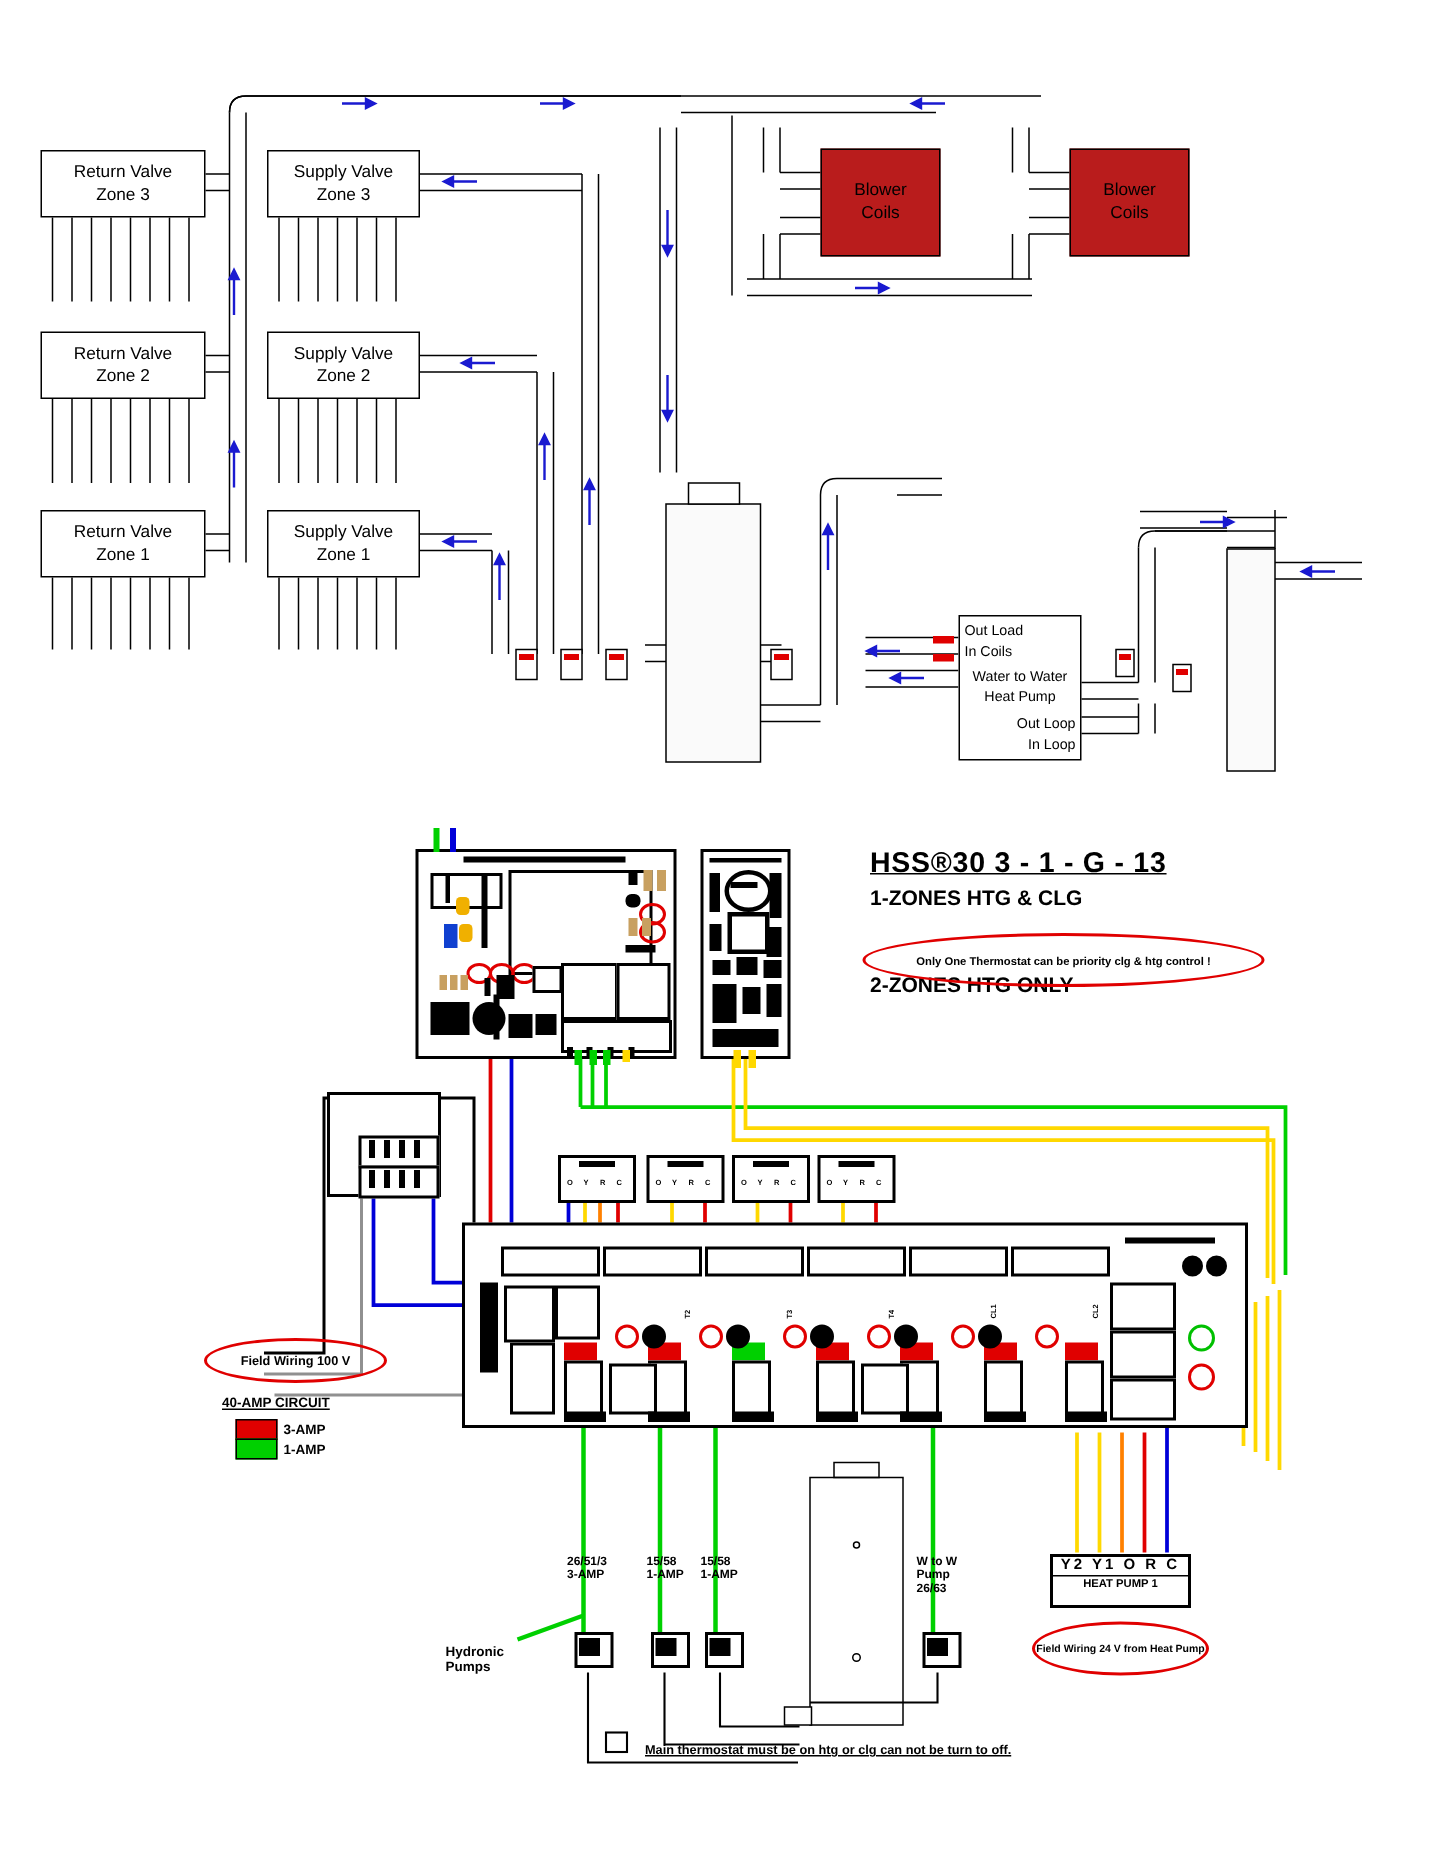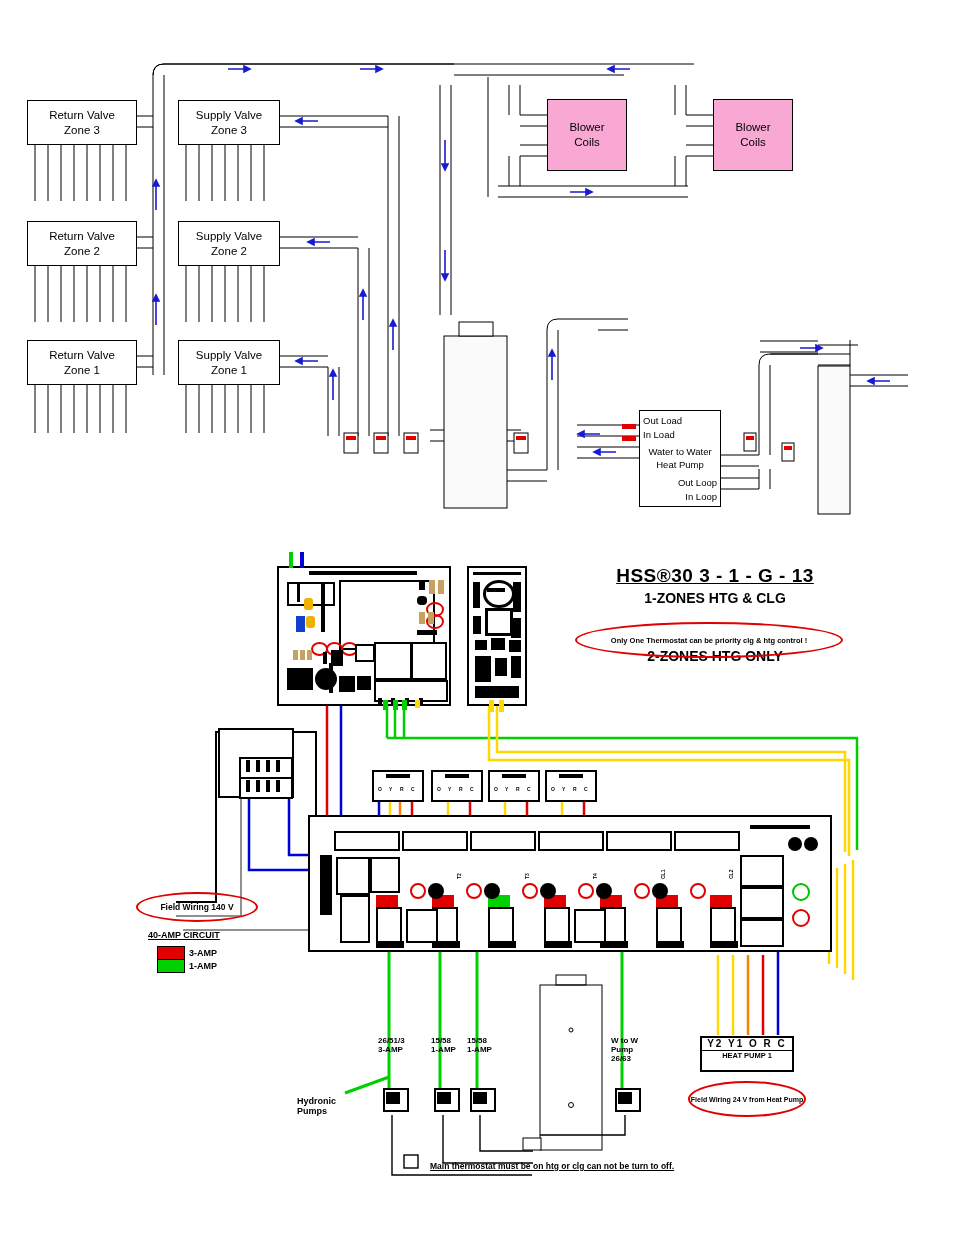--- a/index.html
+++ b/index.html
@@ -1,27 +1,27 @@
 <!DOCTYPE html>
 <html><head>
 <meta charset="utf-8">
 <style>
   html,body{margin:0;padding:0;background:#fff;}
   body{width:954px;height:1235px;position:relative;font-family:"Liberation Sans",sans-serif;overflow:hidden;}
   .layer{position:absolute;left:0;top:0;width:954px;height:1235px;}
   svg{display:block;}
   .valve-box{position:absolute;border:1px solid #000;background:#fff;display:flex;flex-direction:column;
     align-items:center;justify-content:center;font-size:11.5px;color:#000;line-height:1.25;text-align:center;}
-  .blower-box{position:absolute;border:1px solid #000;background:#f9a8d4;display:flex;flex-direction:column;
+  .blower-box{position:absolute;border:1px solid #000;background:#b91c1c;display:flex;flex-direction:column;
     align-items:center;justify-content:center;font-size:11.5px;line-height:1.3;text-align:center;}
   .hp-box{position:absolute;border:1px solid #000;background:#fff;font-size:9.5px;}
   .hp-l{position:absolute;left:3px;}
   .hp-r{position:absolute;right:3px;}
   .hp-c{position:absolute;width:100%;text-align:center;}
-  .ttl{position:absolute;text-align:center;font-weight:bold;color:#000;}
+  .ttl{position:absolute;text-align:left;font-weight:bold;color:#000;}
   .ttl1{font-size:19px;text-decoration:underline;letter-spacing:.5px;}
   .ttl2{font-size:14px;}
   .note-ell{position:absolute;display:flex;align-items:center;justify-content:center;
     border:2px solid #e00000;border-radius:50%;font-size:7.5px;font-weight:bold;text-align:center;color:#000;}
   .lbl{position:absolute;font-size:8px;font-weight:bold;color:#000;line-height:1.15;}
   .lbl.u{text-decoration:underline;}
   .swatch{position:absolute;width:26px;height:12px;border:1px solid #000;}
   .tb{position:absolute;border:2px solid #000;background:#fff;text-align:center;font-weight:bold;color:#000;}
   .tb .r1{font-size:10px;letter-spacing:2px;line-height:1.2;}
   .tb .r2{font-size:7.5px;border-top:1px solid #000;line-height:1.3;}
@@ -182,21 +182,21 @@
   <span>Blower</span>
   <span>Coils</span>
 </div>
 <div class="blower-box" style="left:713px;top:99px;width:78px;height:70px;">
   <span>Blower</span>
   <span>Coils</span>
 </div>
 
 <div class="hp-box" style="left:639px;top:410px;width:80px;height:95px;">
   <span class="hp-l" style="top:4px;">Out Load</span>
-  <span class="hp-l" style="top:18px;">In Load</span>
+  <span class="hp-l" style="top:18px;">In Coils</span>
   <span class="hp-c" style="top:35px;">Water to Water</span>
   <span class="hp-c" style="top:48px;">Heat Pump</span>
   <span class="hp-r" style="top:66px;">Out Loop</span>
   <span class="hp-r" style="top:80px;">In Loop</span>
 </div>
 
 <div class="ttl ttl1" style="left:580px;top:565px;width:270px;">HSS®30 3 - 1 - G - 13</div>
 <div class="ttl ttl2" style="left:580px;top:590px;width:270px;">1-ZONES HTG  &amp; CLG</div>
 <div class="ttl ttl2" style="left:580px;top:608px;width:270px;margin-top:40px;">2-ZONES HTG ONLY</div>
 <div class="note-ell" style="left:575px;top:622px;width:264px;height:32px;">Only One Thermostat can be priority clg &amp; htg control !</div>
@@ -460,21 +460,21 @@
 
   <div class="bar" style="left:66px;top:124px;width:28px;height:7px;"></div>
   <div class="bar" style="left:122px;top:124px;width:28px;height:7px;"></div>
   <div class="bar" style="left:178px;top:124px;width:28px;height:7px;"></div>
   <div class="bar" style="left:234px;top:124px;width:28px;height:7px;"></div>
   <div class="bar" style="left:290px;top:124px;width:28px;height:7px;"></div>
   <div class="bar" style="left:346px;top:124px;width:28px;height:7px;"></div>
   <div class="bar" style="left:400px;top:124px;width:28px;height:7px;"></div>
 </div>
 
-<div class="note-ell" style="left:136px;top:892px;width:118px;height:26px;font-size:8.5px;">Field Wiring 140 V</div>
+<div class="note-ell" style="left:136px;top:892px;width:118px;height:26px;font-size:8.5px;">Field Wiring 100 V</div>
 <div class="lbl u" style="left:148px;top:930px;font-size:9px;">40-AMP CIRCUIT</div>
 <div class="swatch red" style="left:157px;top:946px;"></div>
 <div class="lbl" style="left:189px;top:948px;font-size:9px;">3-AMP</div>
 <div class="swatch grn" style="left:157px;top:959px;"></div>
 <div class="lbl" style="left:189px;top:961px;font-size:9px;">1-AMP</div>
 
 <div class="lbl" style="left:297px;top:1096px;font-size:9px;">
   <div>Hydronic</div>
   <div>Pumps</div>
 </div>

